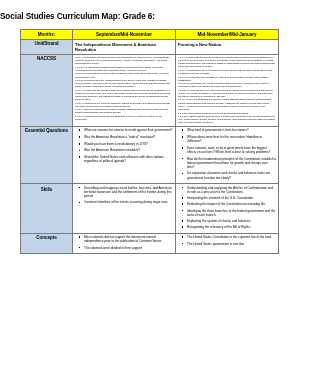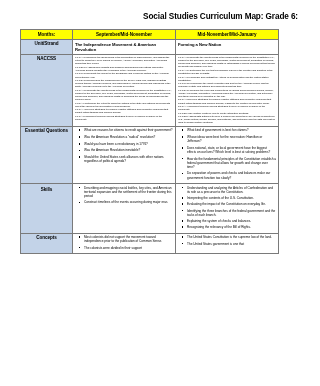--- a/index.html
+++ b/index.html
@@ -18,21 +18,21 @@
 
   .page {
     position: relative;
     width: 298px;
     height: 386px;
     background: #ffffff;
     box-sizing: border-box;
   }
 
   .doc-title {
-    text-align: right;
+    text-align: left;
     font-size: 8.2px;
     font-weight: bold;
     letter-spacing: -0.1px;
     color: #000;
     margin: 0;
     padding-top: 12px;
     padding-bottom: 7px;
     line-height: 10px;
   }
 

